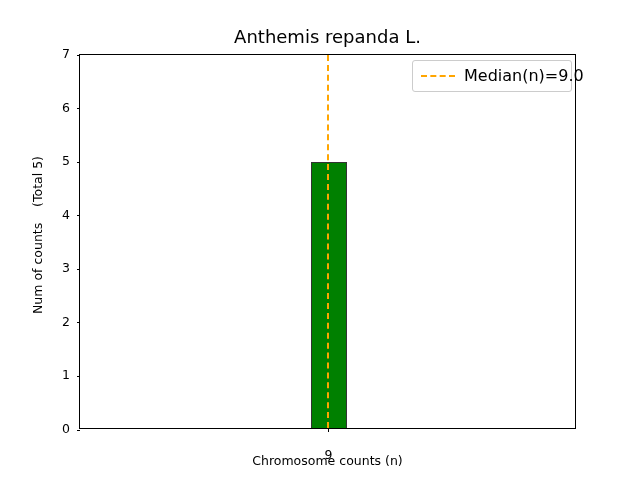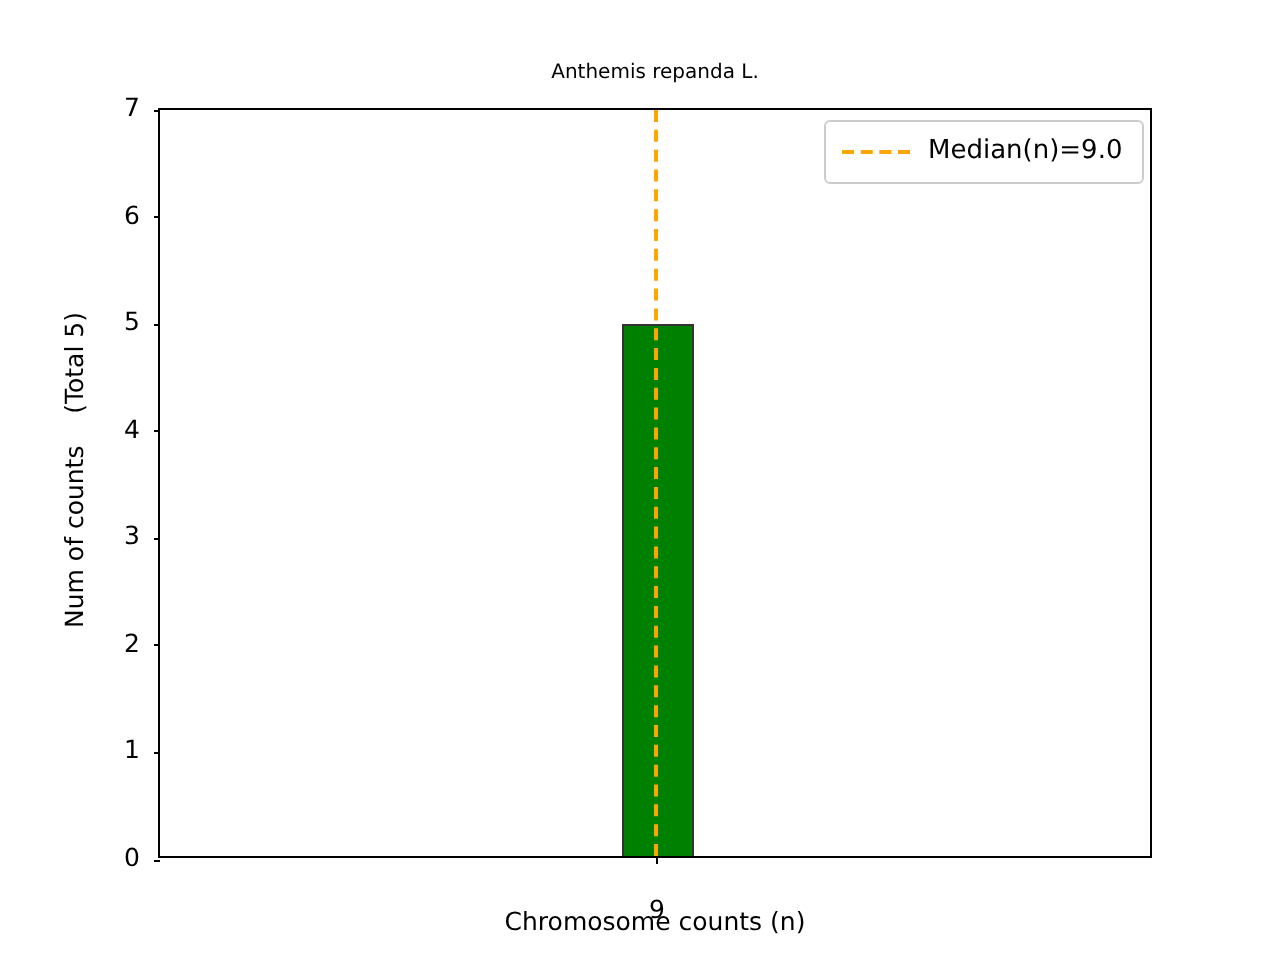--- a/index.html
+++ b/index.html
@@ -21,21 +21,21 @@
     background: #ffffff;
   }
 
   
   #chart-title {
     position: absolute;
     left: 79px;
     top: 28px;
     width: 497px;
     text-align: center;
-    font-size: 10px;
+    font-size: 18px;
     line-height: 18px;
     color: #000000;
     white-space: nowrap;
   }
 
   
   #axes {
     position: absolute;
     left: 79px;
     top: 54px;
@@ -164,21 +164,21 @@
     width: 34px;
     height: 0;
     border-top: 2.6px dashed #ffa500;
     margin-right: 9px;
     flex: 0 0 auto;
   }
   .legend-sample.blank {
     border-top: 2.6px solid transparent;
   }
   .legend-text {
-    font-size: 13px;
+    font-size: 16px;
     line-height: 14px;
     white-space: nowrap;
   }
 </style>
 </head>
 <body>
 
 <div id="figure">
 
   <div id="chart-title">Anthemis repanda L.</div>

